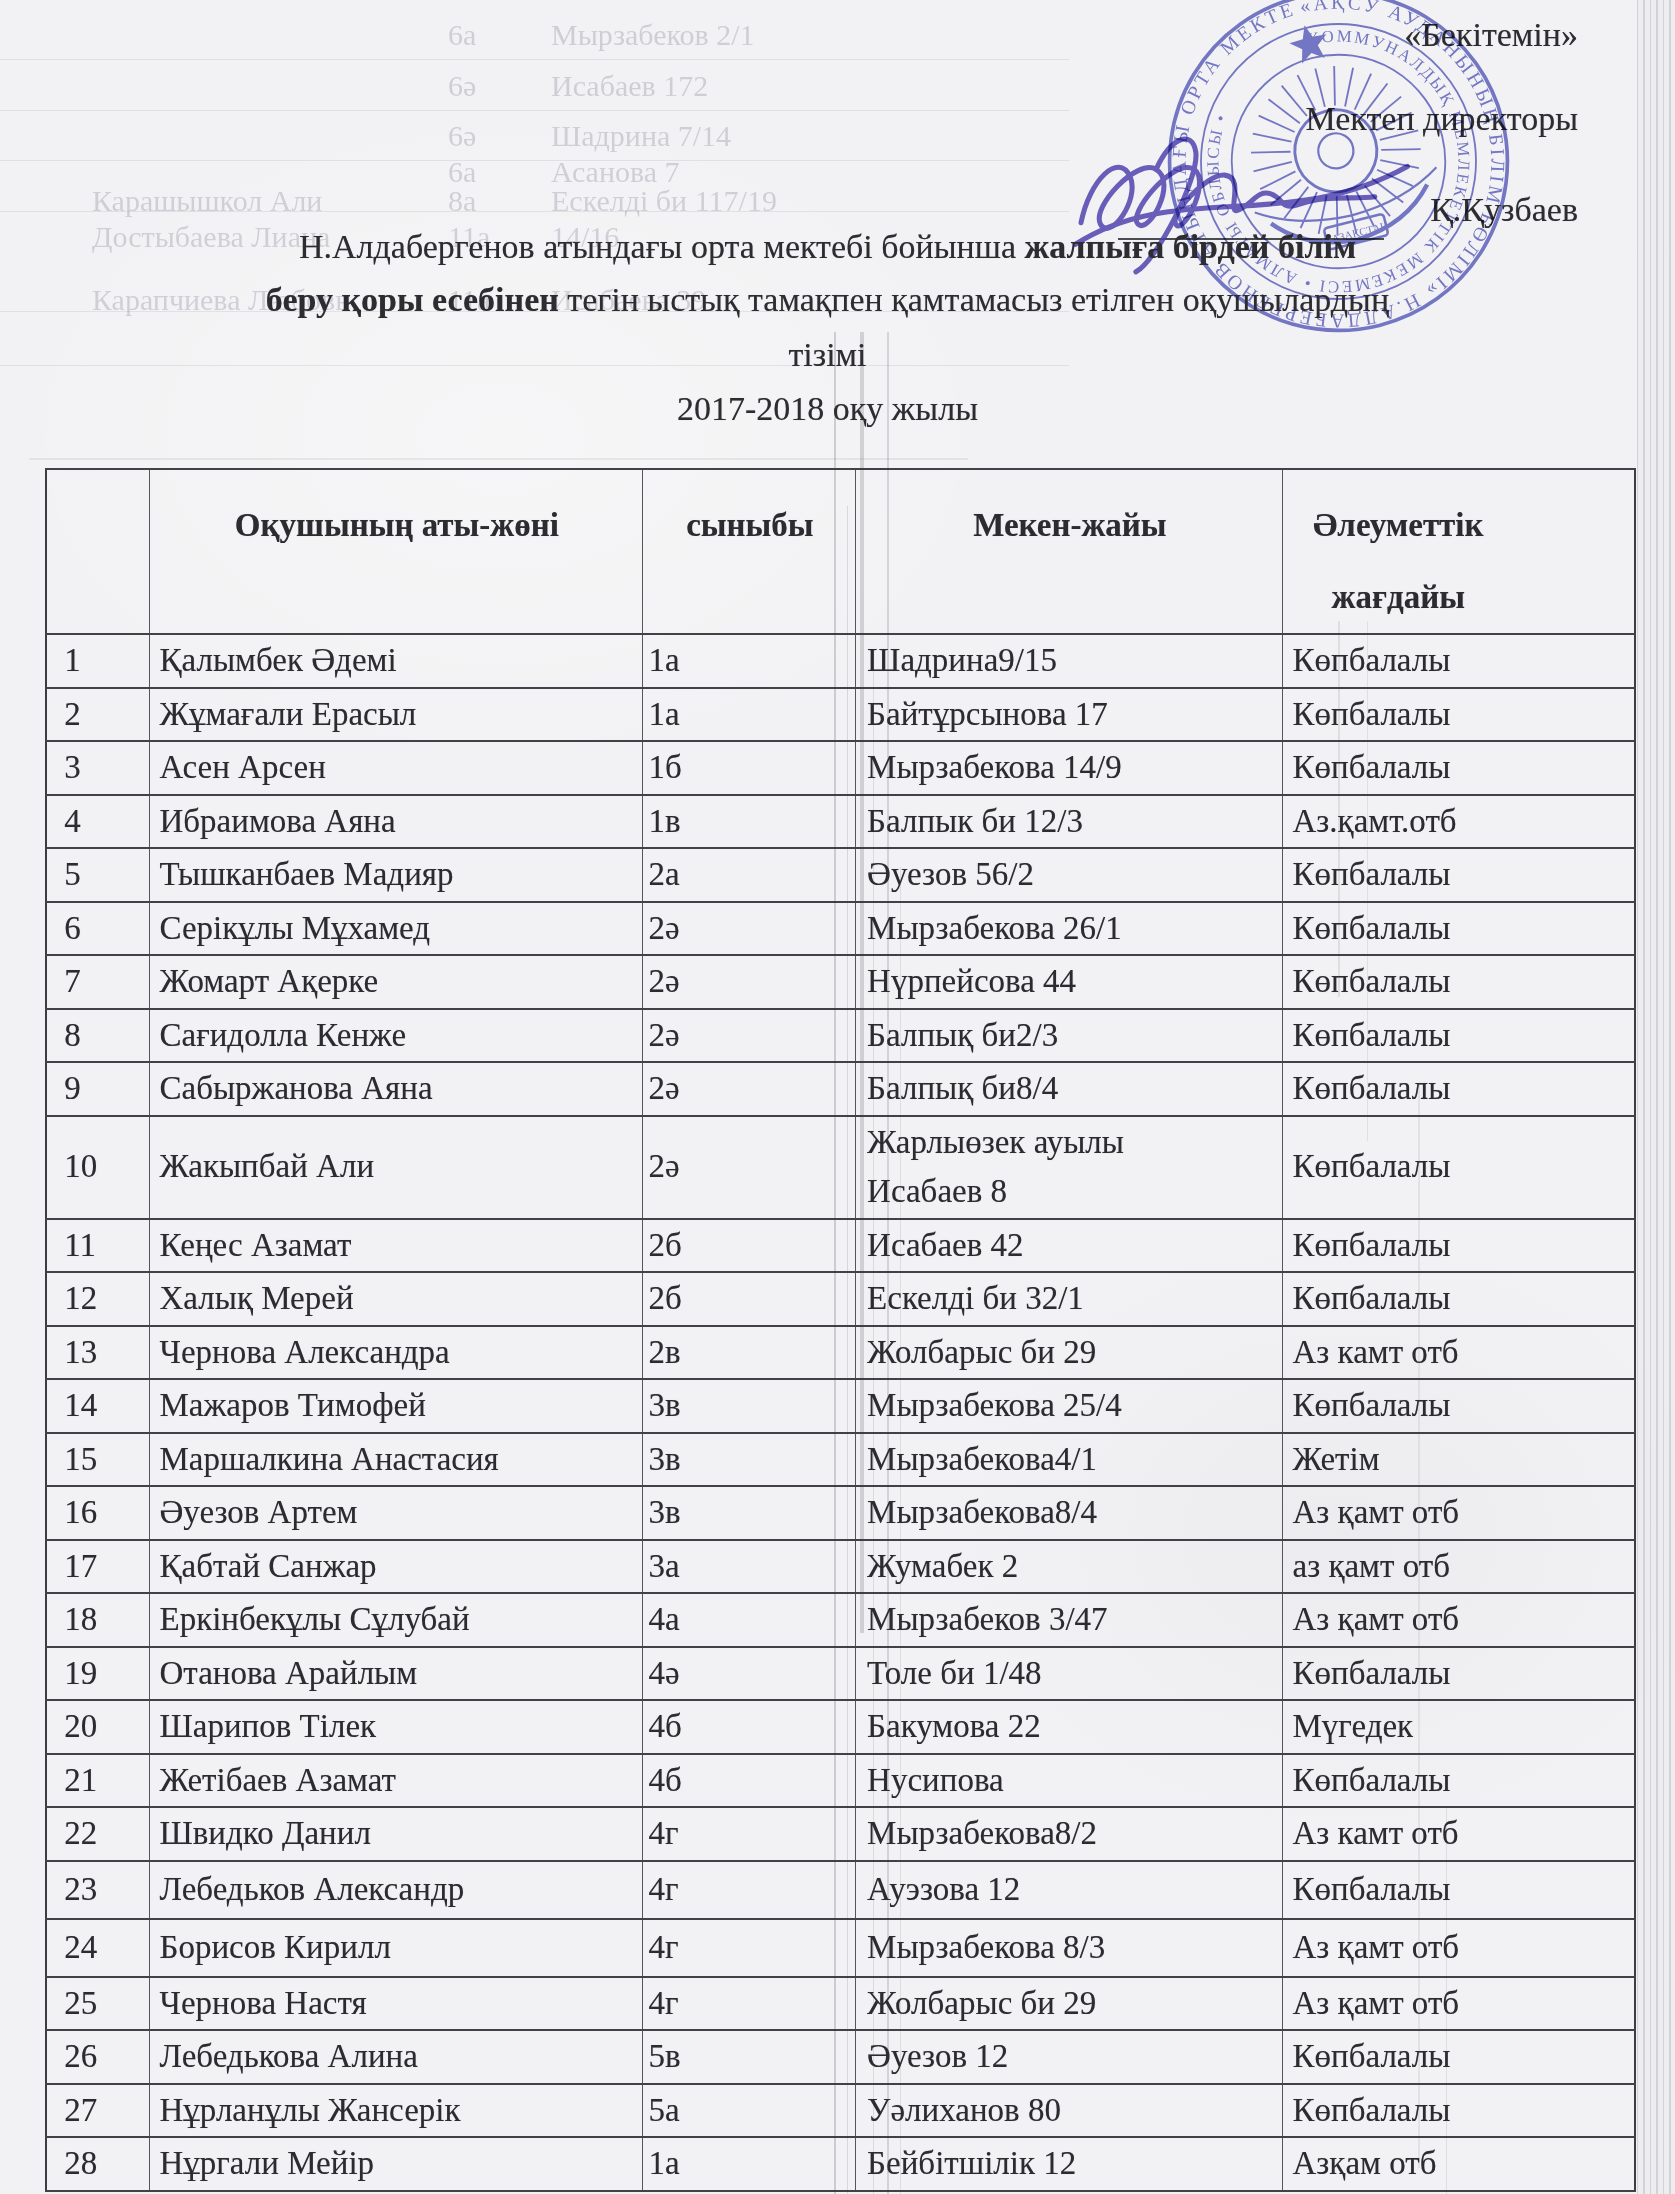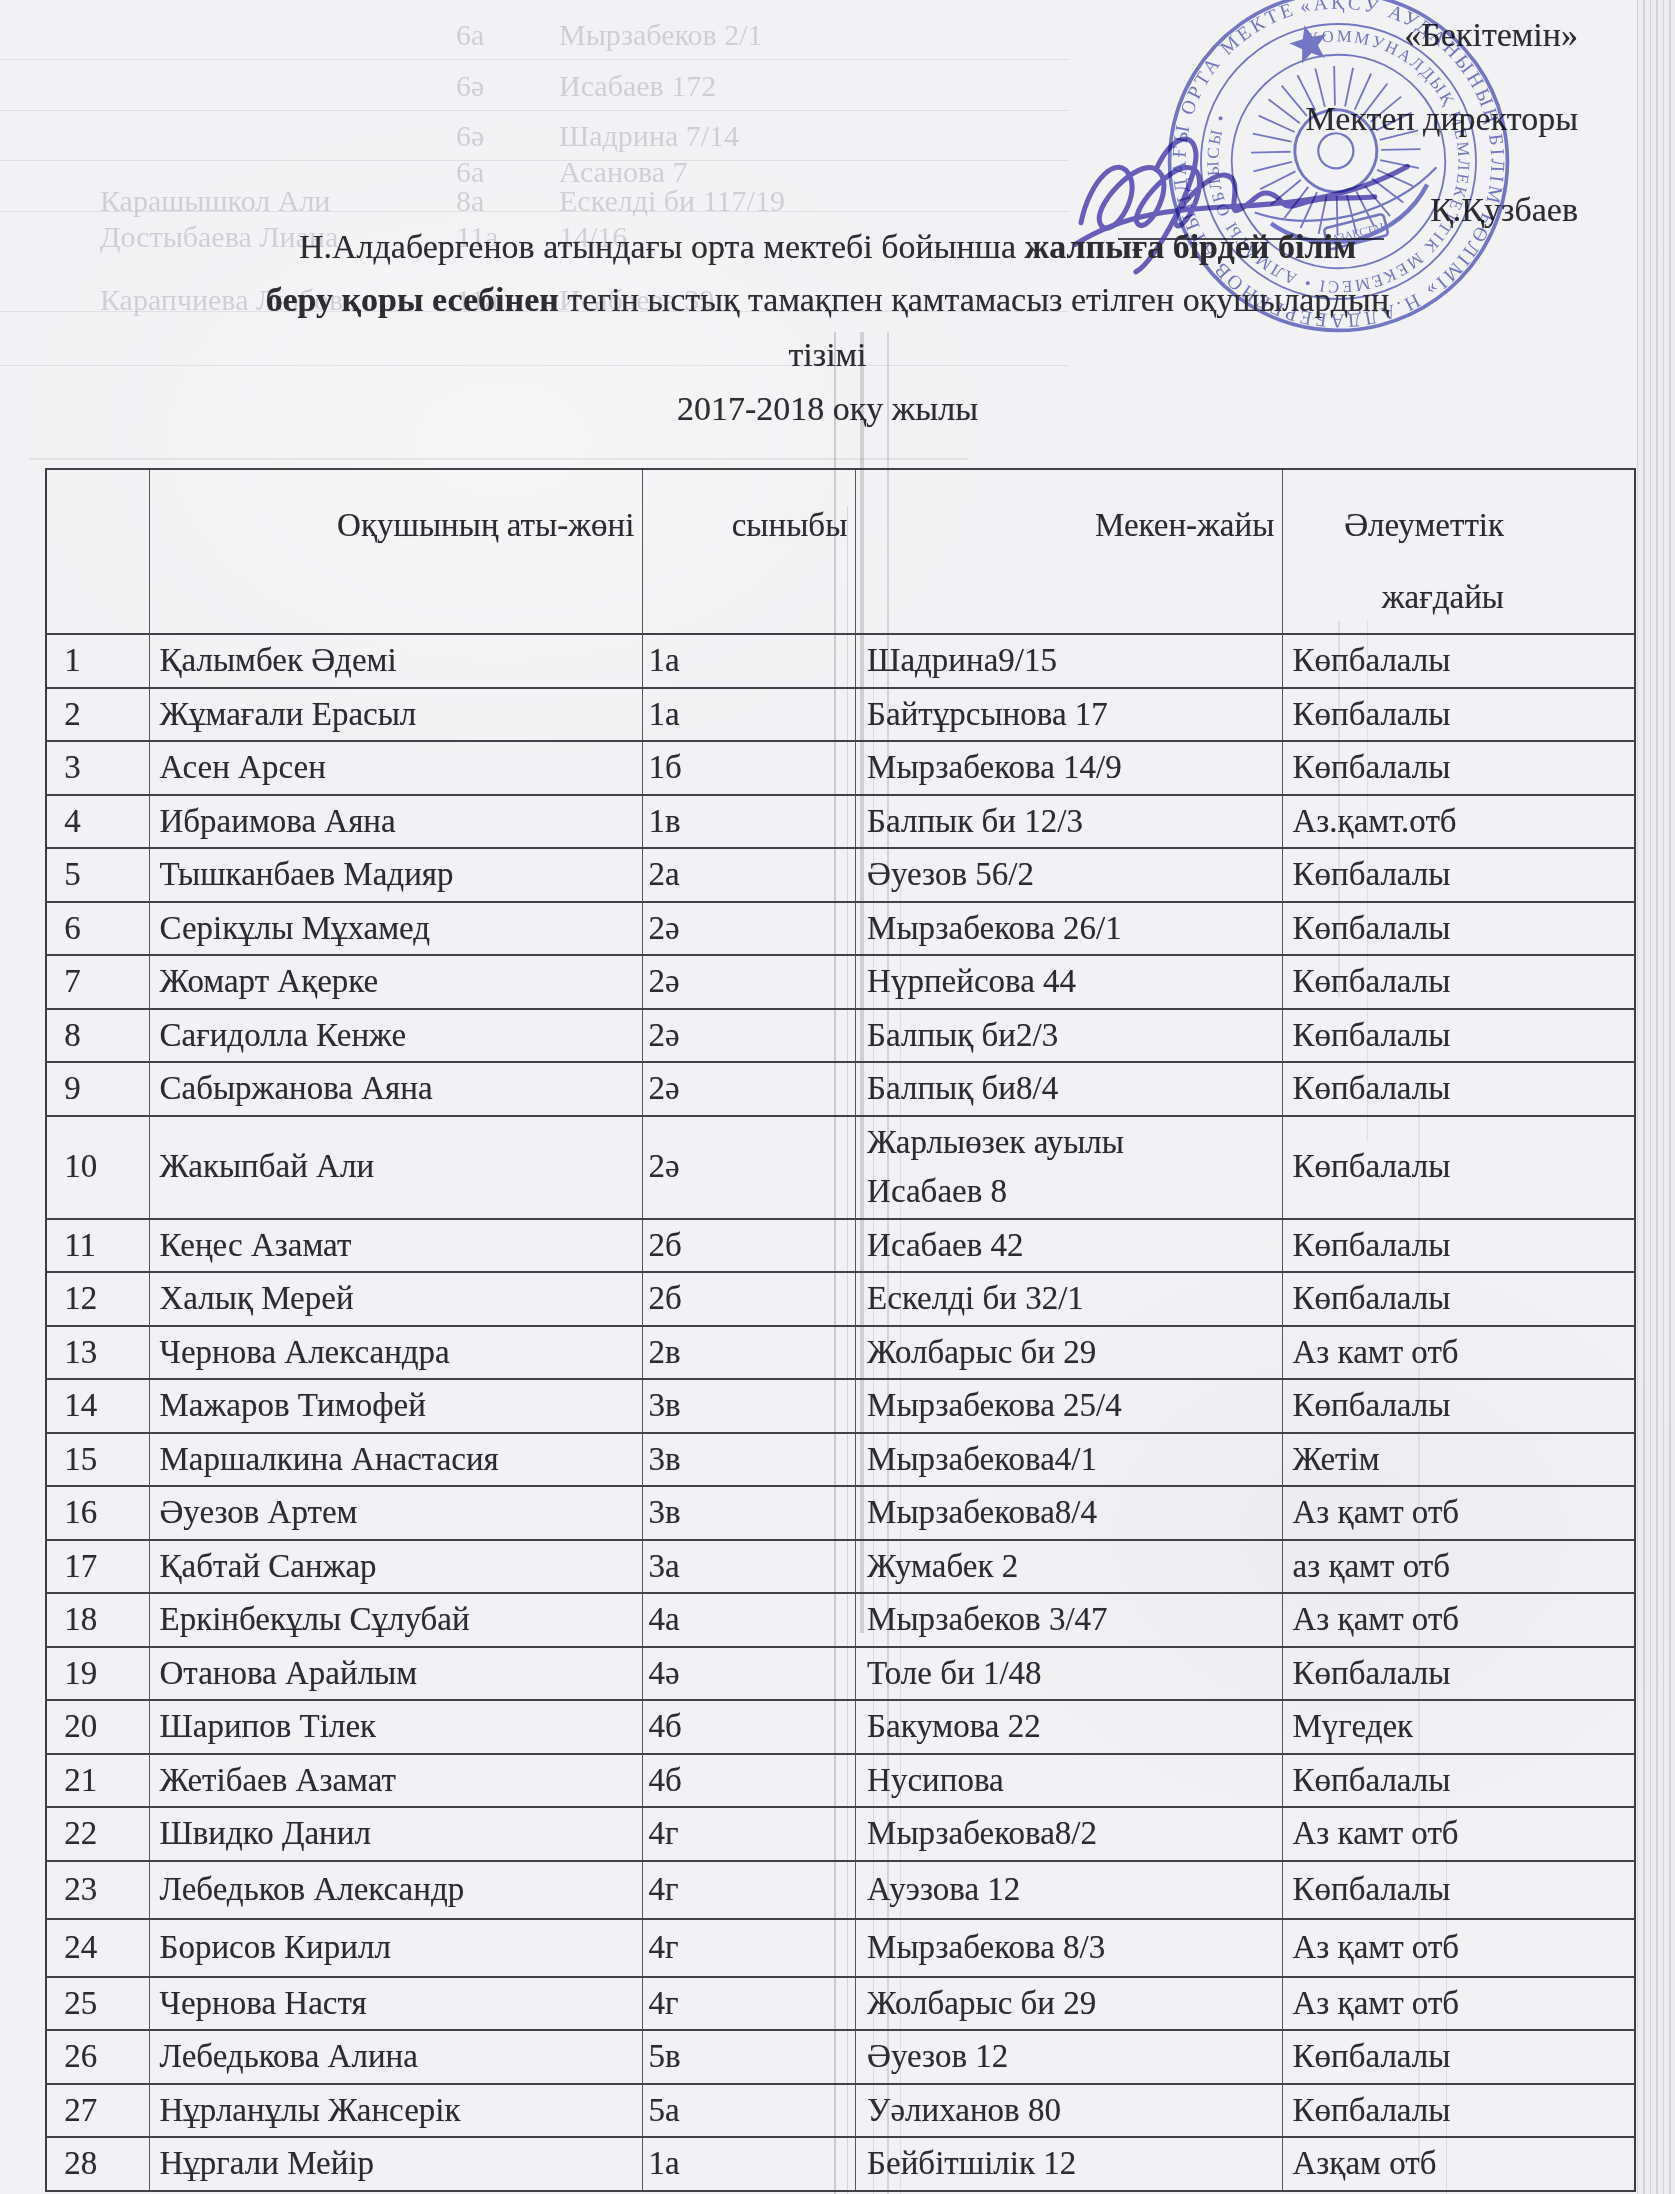--- a/index.html
+++ b/index.html
@@ -9,21 +9,21 @@
     background:
       radial-gradient(867px 578px at 30% 20%, rgba(255,255,255,.35), rgba(255,255,255,0) 60%),
       radial-gradient(650px 506px at 80% 70%, rgba(220,218,224,.25), rgba(255,255,255,0) 60%),
       #f2f1f3;
     overflow:hidden;
     font-family:"Liberation Serif", serif;
     color:#2c2c31;
   }
   
   .ghost-layer{position:absolute;inset:0;pointer-events:none;}
-  .ghost-row{position:absolute;left:8px;width:1084px;height:36px;
+  .ghost-row{position:absolute;left:0;width:1084px;height:36px;
     color:#6d6d84;opacity:.26;filter:blur(0.4px);font-size:30px;}
   .ghost-row span{position:absolute;white-space:nowrap;}
   .ghost-name{left:92px;} .ghost-grade{left:448px;} .ghost-addr{left:551px;}
   .ghost-line{position:absolute;left:0;height:1.4px;background:rgba(70,70,95,.10);}
   
   .approval{position:absolute;top:0;right:97px;text-align:right;font-size:34px;
     text-shadow:0 0 0.7px rgba(50,50,60,.45);}
   .approval .a1{position:absolute;top:16px;right:0;white-space:nowrap;}
   .approval .a2{position:absolute;top:100px;right:0;white-space:nowrap;}
   .approval .a3{position:absolute;top:191px;right:0;white-space:nowrap;}
@@ -52,21 +52,21 @@
   table.students col.c-name{width:493px;}
   table.students col.c-grade{width:213px;}
   table.students col.c-addr{width:427px;}
   table.students col.c-soc{width:353px;}
   table.students, table.students th, table.students td{
     border:1.4px solid #55555c;
   }
   table.students{border:2.9px solid #3c3c42;}
   table.students tr{border-top:2.2px solid #414147;border-bottom:2.2px solid #414147;}
   table.students th{
-    font-weight:normal;text-align:right;vertical-align:top;
+    font-weight:bold;text-align:center;vertical-align:top;
     padding:19px 7.2px 0 10px;height:108px;line-height:72px;
   }
   table.students th.h-soc{padding-right:130px;}
   table.students td{vertical-align:middle;white-space:pre-line;line-height:1.5;}
   td.cell-num{padding-left:17.3px;}
   td.cell-name{padding-left:10px;}
   td.cell-grade{padding-left:6px;margin-left:11px;}
   td.cell-address{padding-left:11.6px;}
   td.cell-social{padding-left:10px;margin-left:21px;}
   

